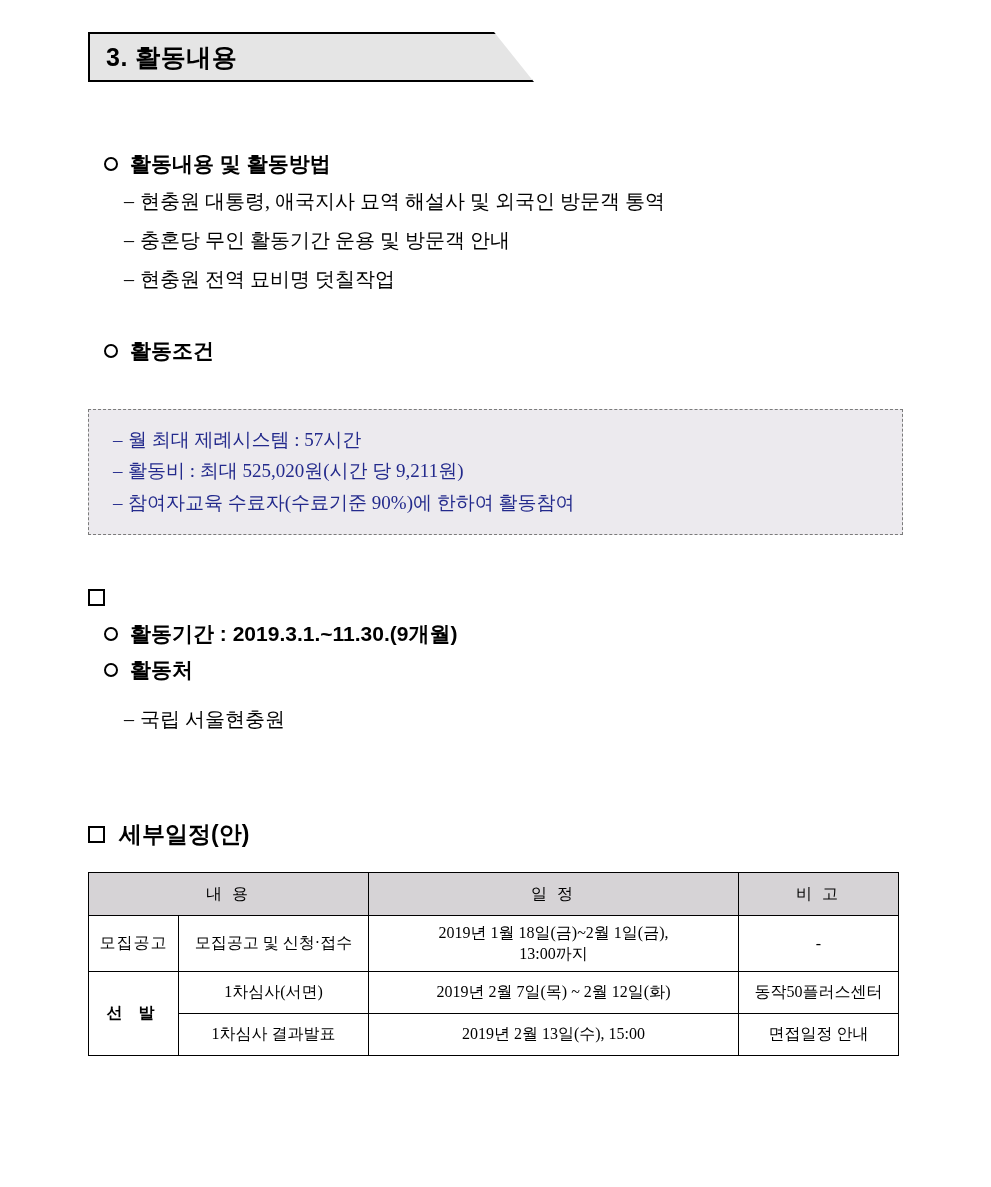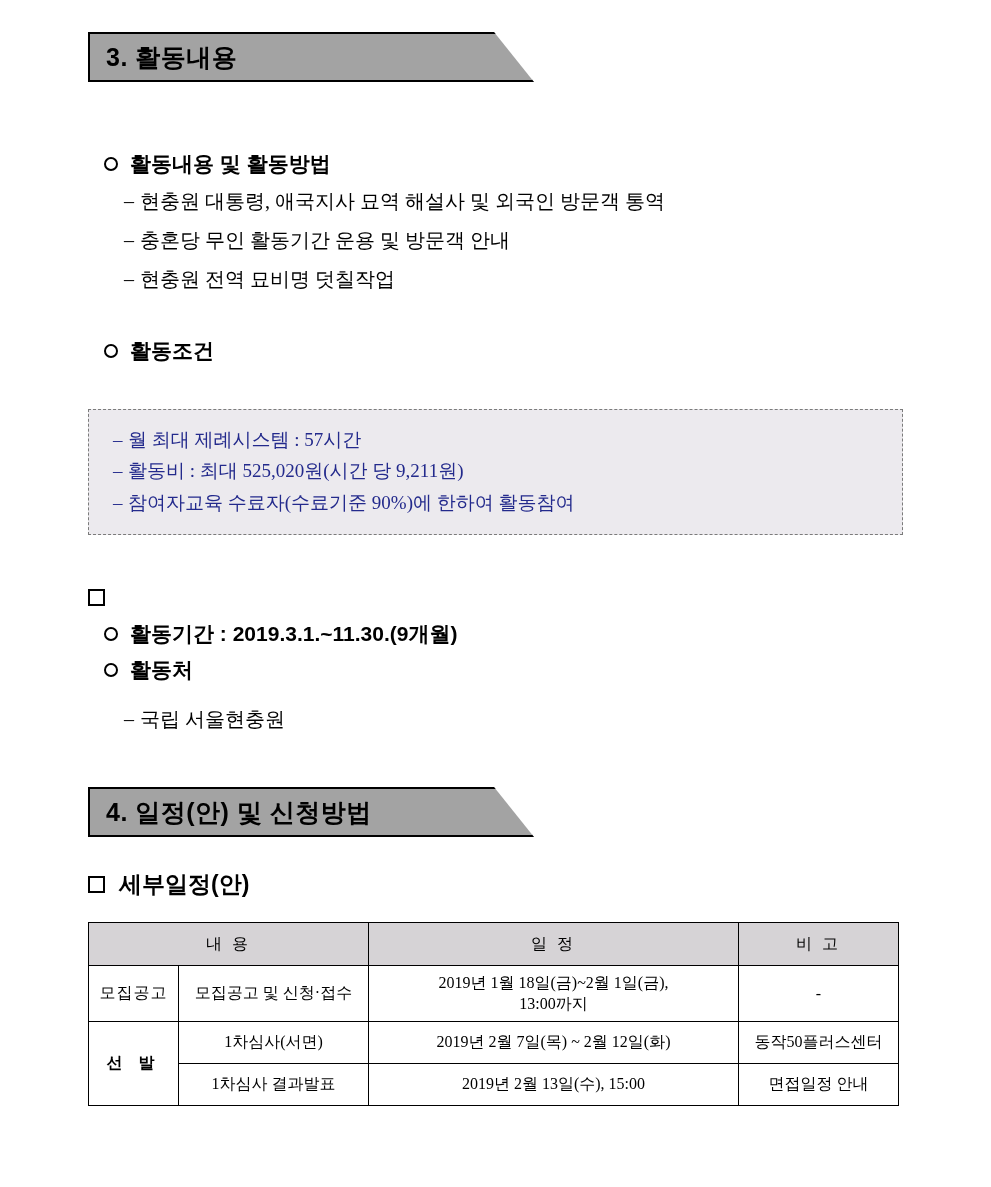--- a/index.html
+++ b/index.html
@@ -26,21 +26,21 @@
   
   .section-banner {
     position: relative;
     margin-left: 88px;
     width: 446px;
     height: 50px;
     border: 2px solid #000;
     box-sizing: border-box;
     display: flex;
     align-items: center;
-    background: #a3a3a3;
+    background: #e5e5e5;
     -webkit-clip-path: polygon(0 0, calc(100% - 40px) 0, 100% 100%, 0 100%);
     clip-path: polygon(0 0, calc(100% - 40px) 0, 100% 100%, 0 100%);
   }
   .section-banner .banner-text {
     font-size: 25px;
     font-weight: bold;
     letter-spacing: 0.5px;
     padding-left: 16px;
     font-family: "Liberation Sans", "DejaVu Sans", sans-serif;
   }
@@ -240,23 +240,20 @@
 
   <div class="sp-2"></div>
 
   <div class="dash-item">
     <span class="dash">–</span>
     <span>국립 서울현충원</span>
   </div>
 
   <div class="sp-6"></div>
 
-  <div class="section-banner">
-    <span class="banner-text">4. 일정(안) 및 신청방법</span>
-  </div>
 
   <div class="sp-1"></div>
 
   <div class="h-square">
     <span class="sq"></span>
     <span>세부일정(안)</span>
   </div>
 
   <div class="sp-2"></div>
 

